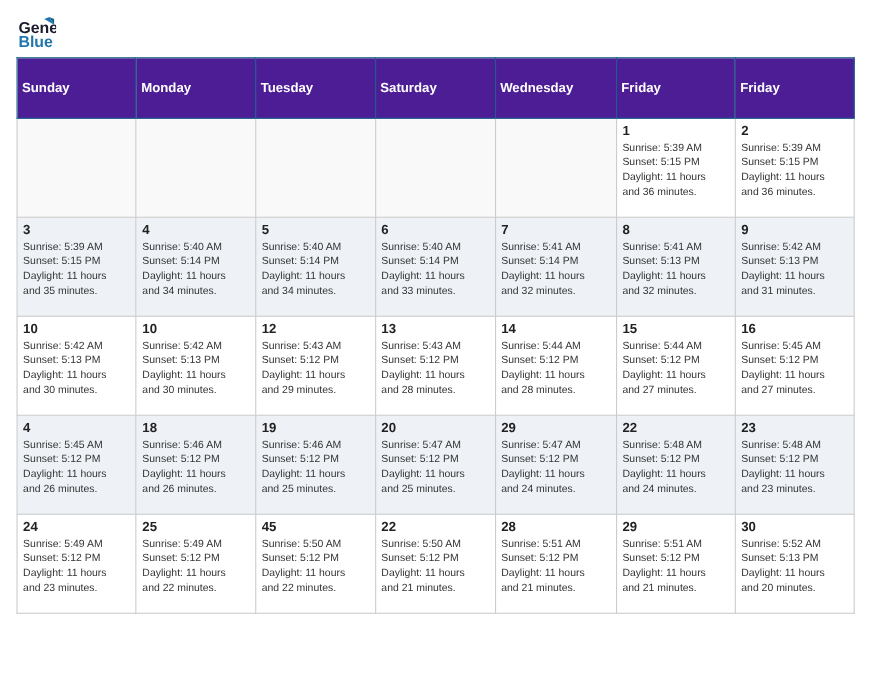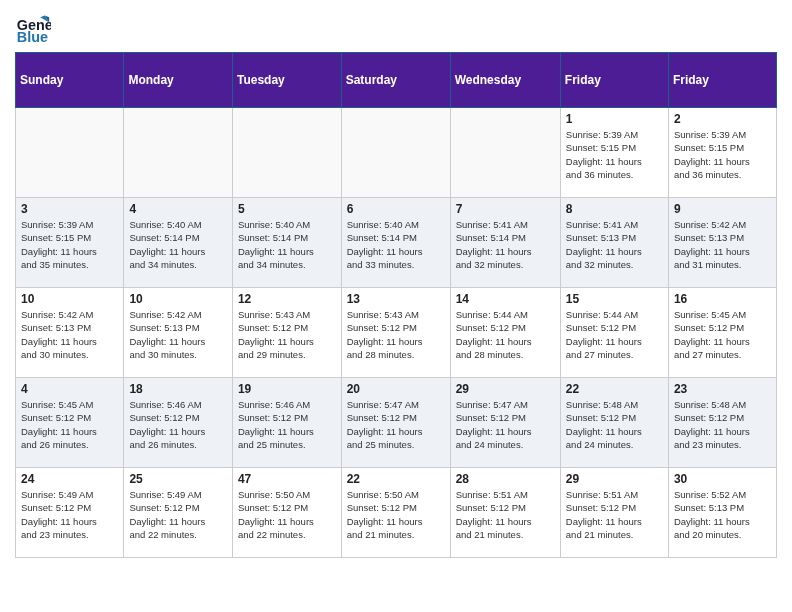--- a/index.html
+++ b/index.html
@@ -307,21 +307,21 @@
 and 23 minutes.</div>
           </td>
           <td>
             <span class="day-num">25</span>
             <div class="day-info" style="white-space: pre-line;">Sunrise: 5:49 AM
 Sunset: 5:12 PM
 Daylight: 11 hours
 and 22 minutes.</div>
           </td>
           <td>
-            <span class="day-num">47</span>
+            <span class="day-num">45</span>
             <div class="day-info" style="white-space: pre-line;">Sunrise: 5:50 AM
 Sunset: 5:12 PM
 Daylight: 11 hours
 and 22 minutes.</div>
           </td>
           <td>
             <span class="day-num">22</span>
             <div class="day-info" style="white-space: pre-line;">Sunrise: 5:50 AM
 Sunset: 5:12 PM
 Daylight: 11 hours

